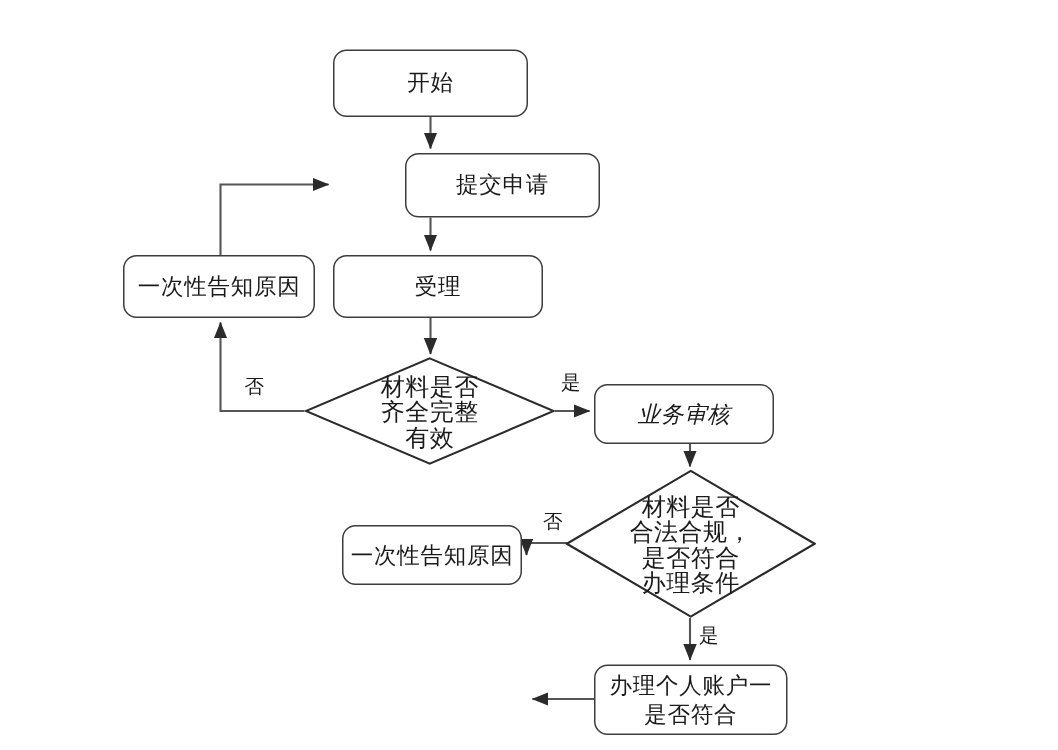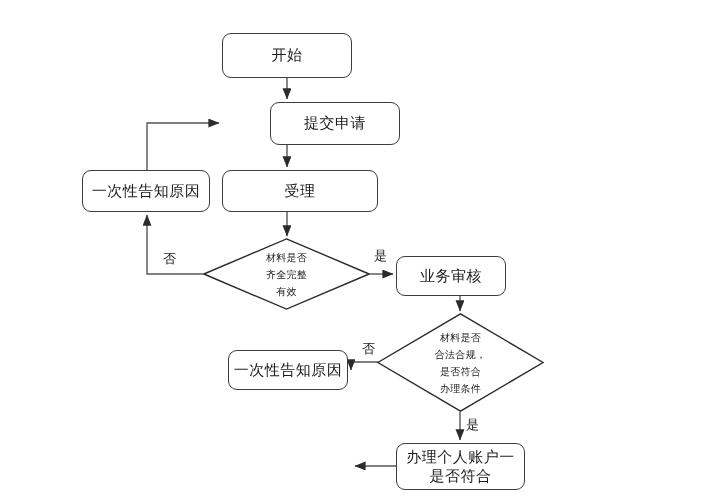--- a/index.html
+++ b/index.html
@@ -35,21 +35,21 @@
   }
   .proc {
     border: 1.4px solid #3d3d3d;
     border-radius: 9px;
     font-size: 15px;
     line-height: 19px;
     letter-spacing: 0.5px;
   }
   .decision {
     background: transparent;
-    font-size: 10px;
+    font-size: 16px;
     line-height: 17px;
     letter-spacing: 0.3px;
   }
   .decision .dtext {
     position: relative;
     z-index: 2;
     white-space: pre-line;
   }
   .decision .dshape {
     position: absolute;
@@ -104,38 +104,38 @@
   </svg>
 
   <div class="node proc" style="left:222px; top:33px; width:130px; height:45px;">
     <span>开始</span>
   </div>
 
   <div class="node proc" style="left:222px; top:102px; width:130px; height:43px;margin-left:48px;">
     <span>提交申请</span>
   </div>
 
-  <div class="node proc" style="left:222px; top:170px; width:156px; height:42px;">
+  <div class="node proc" style="left:222px; top:170px; width:140px; height:42px;">
     <span>受理</span>
   </div>
 
   <div class="node proc" style="left:82px; top:170px; width:128px; height:42px;">
     <span>一次性告知原因</span>
   </div>
 
   <div class="node decision" style="left:203px; top:238px; width:167px; height:72px;">
     <svg class="dshape" viewBox="0 0 167 72" preserveAspectRatio="none">
       <polygon points="83.5,0.9 166.1,36 83.5,71.1 0.9,36" fill="#ffffff" stroke="#2b2b2b" stroke-width="1.4"></polygon>
     </svg>
     <span class="dtext">材料是否
 齐全完整
 有效</span>
   </div>
 
-  <div class="node proc" style="left:396px; top:256px; width:110px; height:40px;">
+  <div class="node proc" style="left:396px; top:256px; width:120px; height:40px;font-style:italic;">
     <span>业务审核</span>
   </div>
 
   <div class="node decision" style="left:377px; top:313px; width:167px; height:99px;">
     <svg class="dshape" viewBox="0 0 167 99" preserveAspectRatio="none">
       <polygon points="83.5,0.9 166.1,49.5 83.5,98.1 0.9,49.5" fill="#ffffff" stroke="#2b2b2b" stroke-width="1.4"></polygon>
     </svg>
     <span class="dtext">材料是否
 合法合规，
 是否符合

